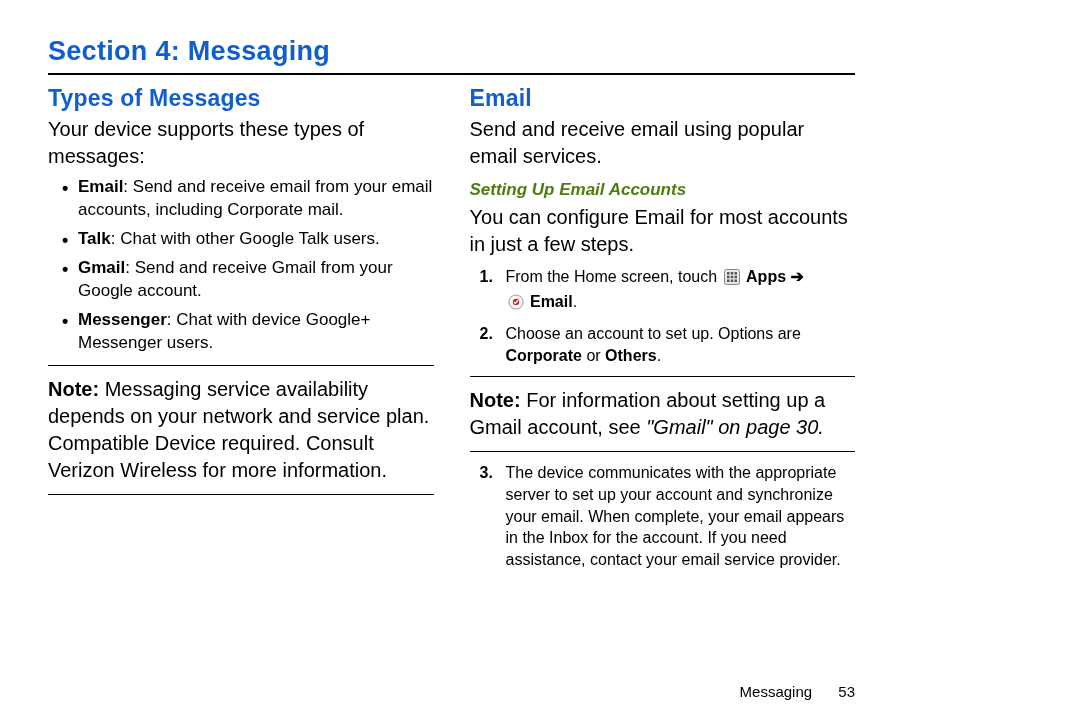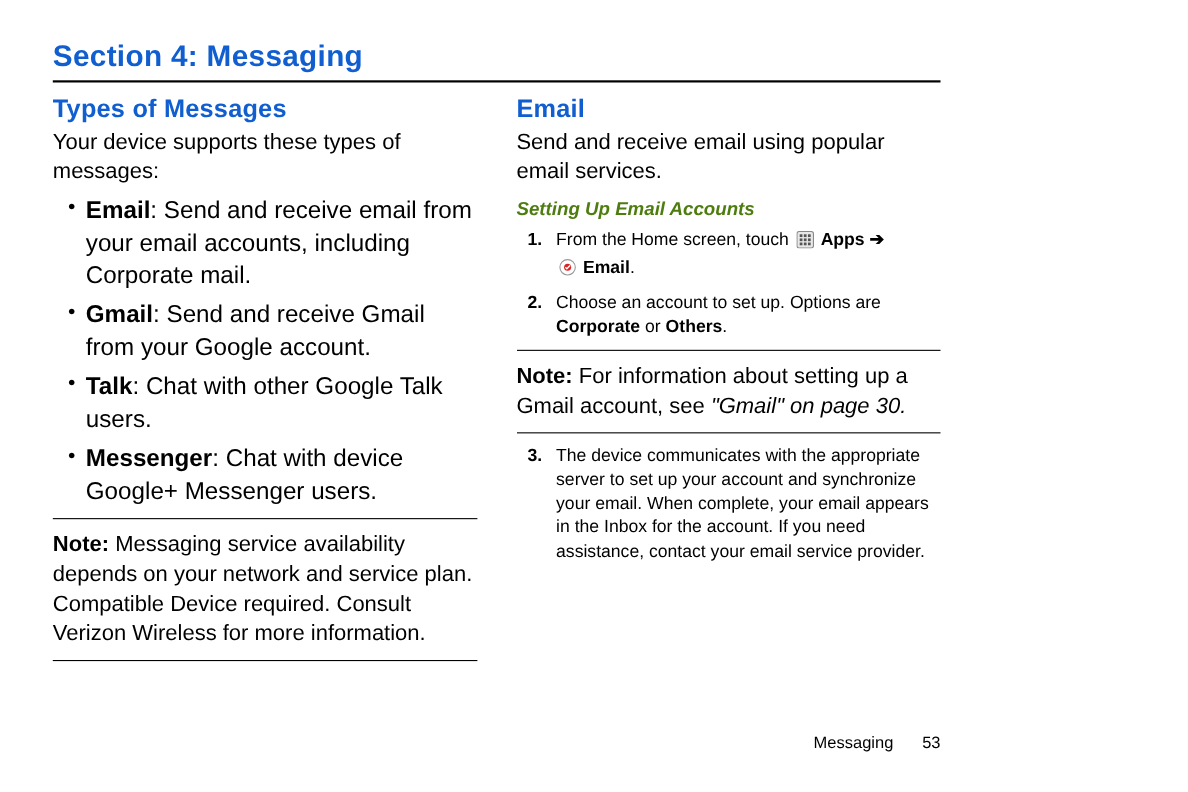--- a/index.html
+++ b/index.html
@@ -67,21 +67,21 @@
     font-stretch: condensed;
   }
   ul.bullets {
     list-style: none;
     padding: 0 0 0 18px;
     margin: 4px 0;
   }
   ul.bullets li {
     position: relative;
     padding-left: 12px;
-    font-size: 22px;
+    font-size: 17px;
     line-height: 1.35;
     margin: 6px 0;
     font-stretch: condensed;
   }
   ul.bullets li::before {
     content: "•";
     position: absolute;
     left: -4px;
     top: 0;
     font-weight: 900;
@@ -117,21 +117,21 @@
     margin: 0 2px;
   }
   .icon-apps {
     width: 16px; height: 16px;
   }
   .icon-email {
     width: 16px; height: 16px;
   }
   .footer {
     position: absolute;
-    bottom: 36px;
+    bottom: 20px;
     right: 48px;
     font-size: 15px;
     font-stretch: condensed;
   }
   .footer .chapter { margin-right: 22px; }
   .arrow { font-weight: 900; }
 </style>
 </head>
 <body>
 
@@ -144,42 +144,43 @@
 
     <div class="col">
       <h2 class="h2">Types of Messages</h2>
       <p>Your device supports these types of messages:</p>
 
       <ul class="bullets">
         <li>
           <span class="b">Email</span><span>: Send and receive email from your email accounts, including Corporate mail.</span>
         </li>
         <li>
+          <span class="b">Talk</span><span>: Chat with other Google Talk users.</span>
+        </li>
+        <li>
           <span class="b">Gmail</span><span>: Send and receive Gmail from your Google account.</span>
-        </li>
-        <li>
-          <span class="b">Talk</span><span>: Chat with other Google Talk users.</span>
         </li>
         <li>
           <span class="b">Messenger</span><span>: Chat with device Google+ Messenger users.</span>
         </li>
       </ul>
 
       <hr class="thin">
       <p>
         <span class="b">Note:</span><span> Messaging service availability depends on your network and service plan. Compatible Device required. Consult Verizon Wireless for more information.</span>
       </p>
       <hr class="thin">
     </div>
 
     <div class="col">
       <h2 class="h2">Email</h2>
       <p>Send and receive email using popular email services.</p>
 
       <h3 class="h3">Setting Up Email Accounts</h3>
+      <p>You can configure Email for most accounts in just a few steps.</p>
 
       <ol class="steps">
         <li>
           <span>From the Home screen, touch </span>
           <span class="icon">
             <svg class="icon-apps" viewBox="0 0 16 16">
               <rect x="0.5" y="0.5" width="15" height="15" rx="2" fill="#e8e8e8" stroke="#888"></rect>
               <g fill="#555">
                 <rect x="3" y="3" width="2.5" height="2.5"></rect>
                   <rect x="6.75" y="3" width="2.5" height="2.5"></rect>

